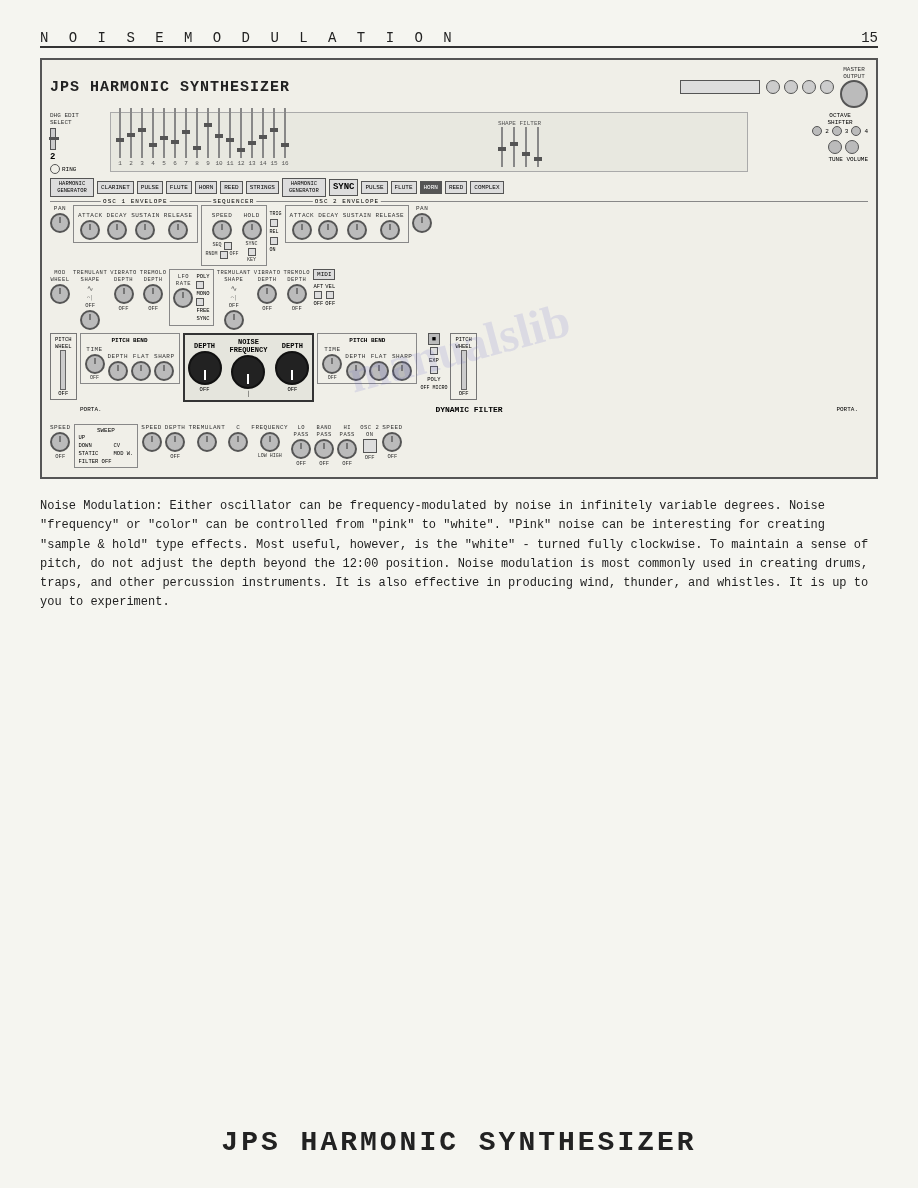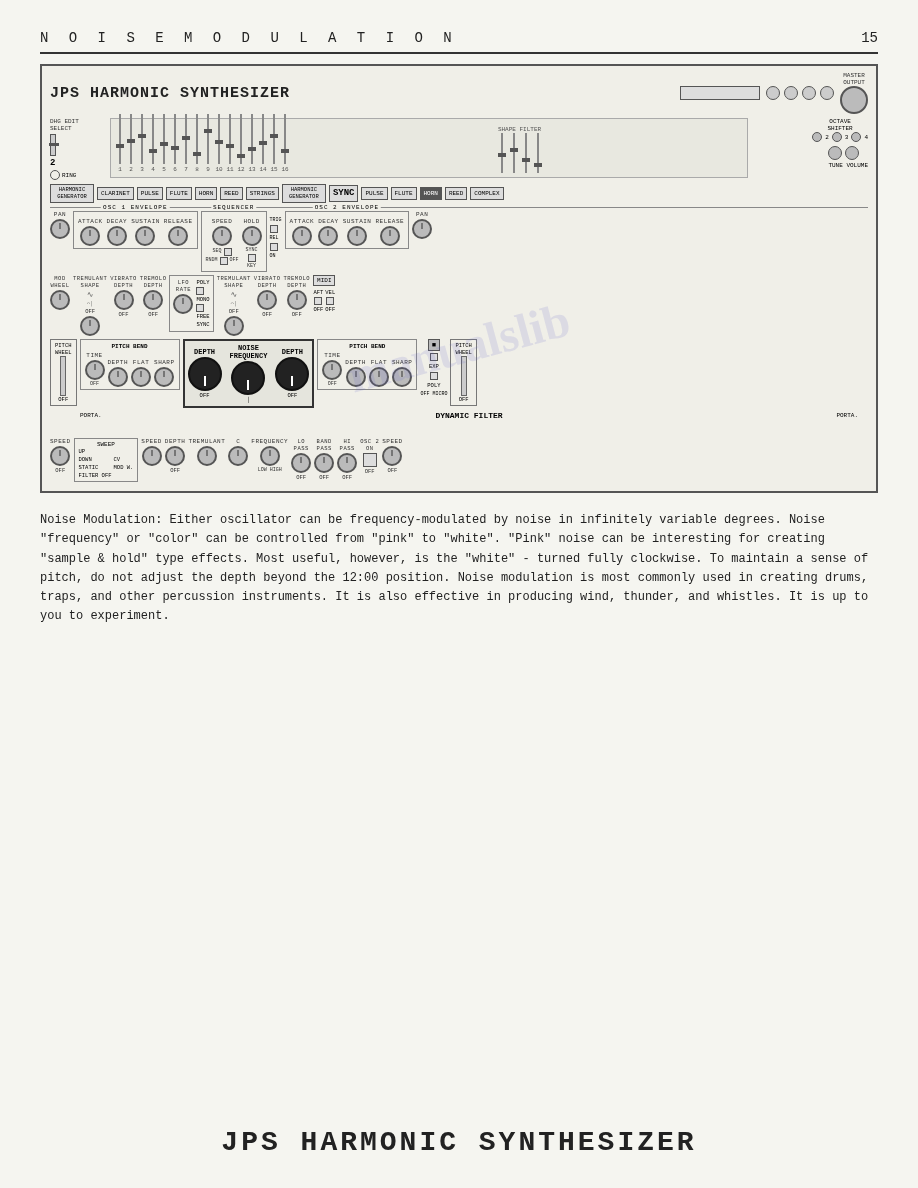--- a/index.html
+++ b/index.html
@@ -17,21 +17,20 @@
       min-height: 1188px;
       padding: 30px 40px;
       position: relative;
     }
     .page-header {
       display: flex;
       justify-content: space-between;
       align-items: flex-start;
       margin-bottom: 10px;
       border-bottom: 2px solid #333;
-      padding-bottom: 6px;
     }
     .page-title-header {
       font-size: 14px;
       letter-spacing: 6px;
       font-weight: normal;
       color: #222;
     }
     .page-number {
       font-size: 14px;
       color: #222;
@@ -846,21 +845,21 @@
         </div>
 
         <div class="pitch-section">
           <div style="font-size:5.5px;">PITCH<br>WHEEL</div>
           <div class="vertical-slider"></div>
           <div style="font-size:5.5px;">OFF</div>
         </div>
 
       </div>
 
-      <div style="display:flex;align-items:center;gap:8px;font-size:6px;margin-bottom:18px;">
+      <div style="display:flex;align-items:center;gap:8px;font-size:6px;margin-bottom:10px;">
         <div style="margin-left:30px;">PORTA.</div>
         <div style="flex:1;text-align:center;font-size:8px;font-weight:bold;">DYNAMIC FILTER</div>
         <div style="margin-right:10px;">PORTA.</div>
       </div>
 
       <div style="display:flex;align-items:flex-start;gap:3px;padding-bottom:3px;">
 
         <div class="control-group">
           <label>SPEED</label>
           <div class="knob-med"></div>

